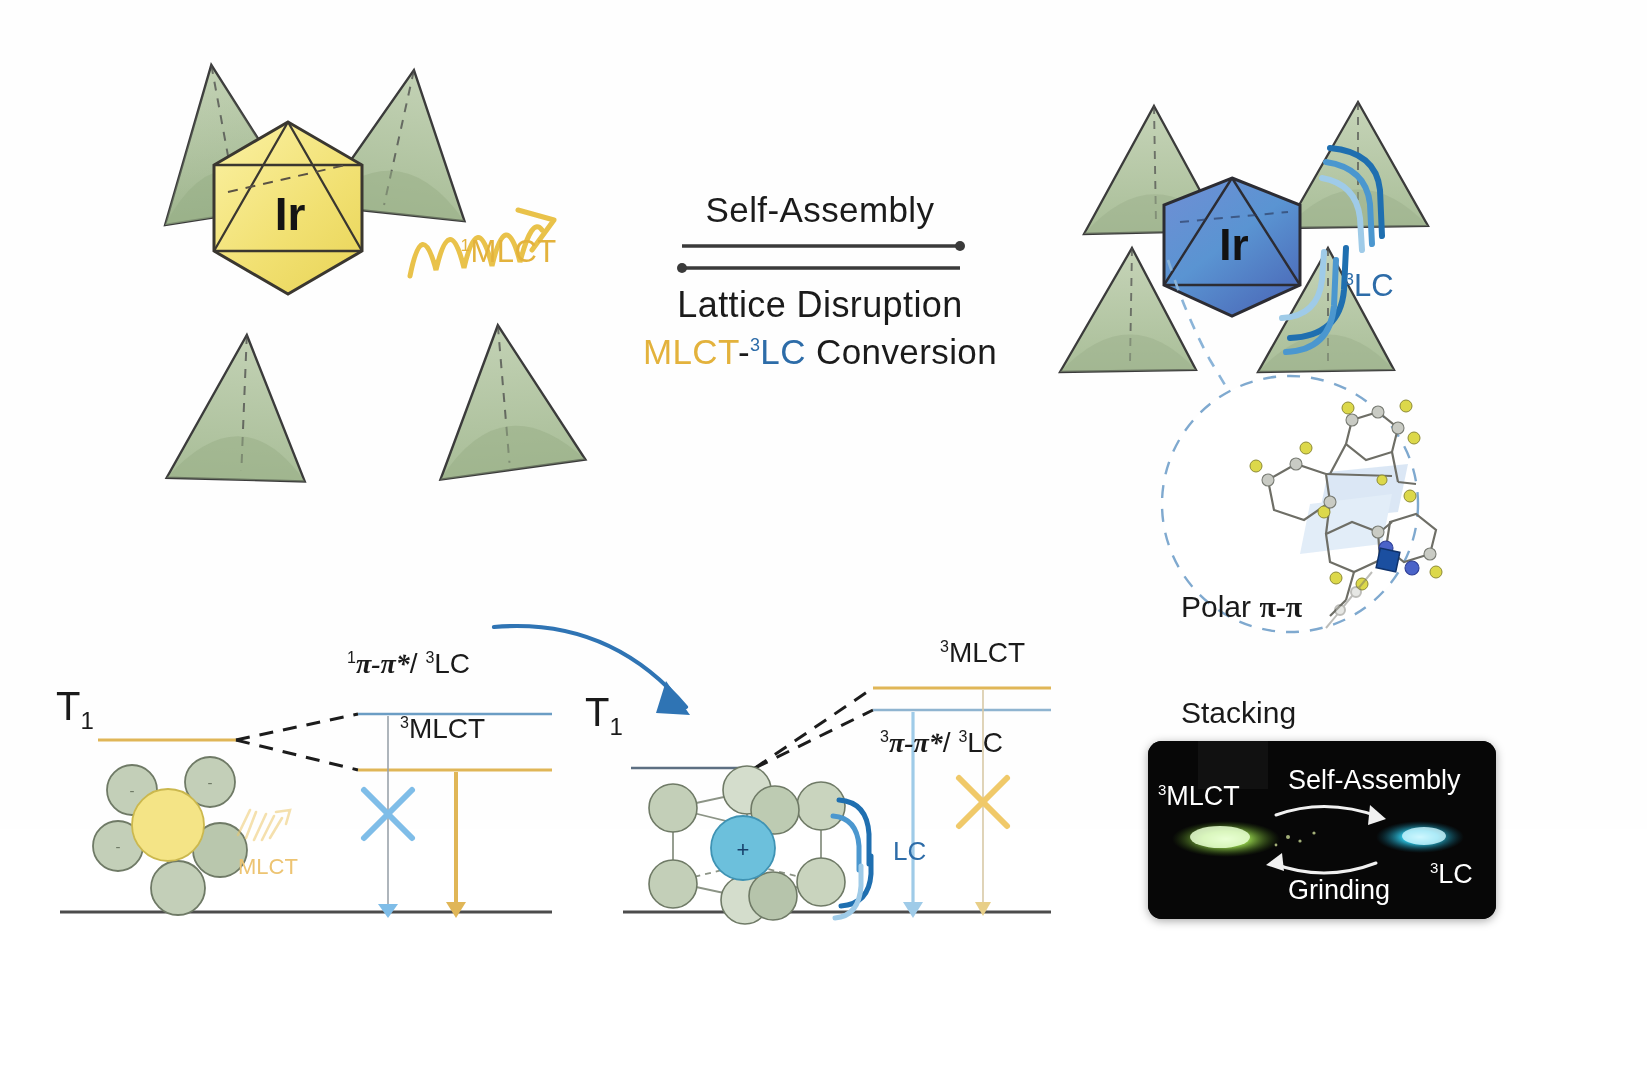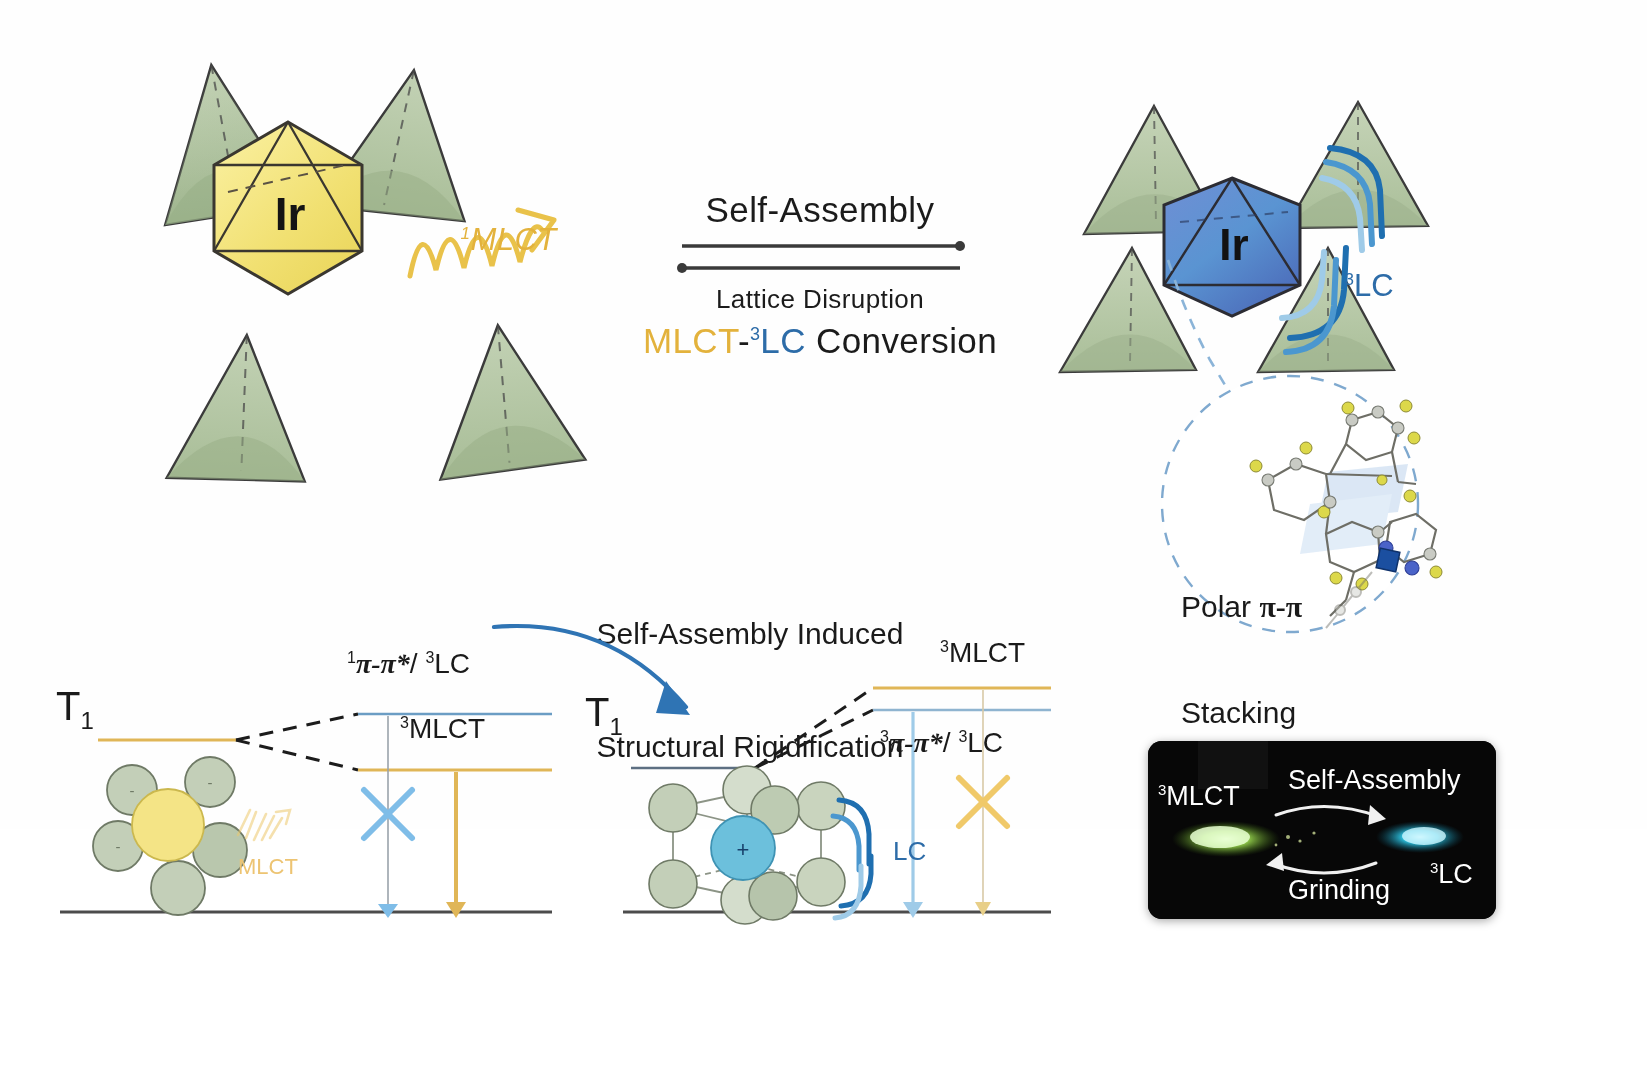--- a/index.html
+++ b/index.html
@@ -68,33 +68,33 @@
       <path d="M-60,-16 L62,-44" stroke="#5a5244" stroke-width="2" stroke-dasharray="10 8" fill="none"></path>
       <text x="2" y="22" font-size="46" font-weight="bold" font-family="'Liberation Sans',sans-serif" fill="#141414" text-anchor="middle">Ir</text>
     </g>
 
     <g transform="translate(300,118)">
       <path d="M0,118 Q12,58 26,112 Q40,52 54,110 Q68,50 82,108 Q96,48 110,104 Q122,58 132,72" fill="none" stroke="#e9c24a" stroke-width="5" stroke-linecap="round"></path>
       <path d="M108,52 L144,62 L122,92" fill="none" stroke="#e9c24a" stroke-width="5" stroke-linecap="round" stroke-linejoin="round"></path>
     </g>
   </svg>
 
-  <div class="abs txt" style="left:424px;top:186px;font-size:31px;letter-spacing:.5px;font-style:italic;">
+  <div class="abs txt" style="left:424px;top:198px;font-size:31px;letter-spacing:.5px;">
     <sup style="font-size:17px;" class="gold">1</sup><span class="gold">MLCT</span>
   </div>
 
   <div class="abs ctrTxt" style="left:620px;top:190px;width:400px;">
     <div class="txt blk" style="font-size:35px;letter-spacing:.4px;">Self-Assembly</div>
     <svg width="400" height="56" style="margin-top:2px;">
       <line x1="62" y1="14" x2="340" y2="14" stroke="#3a3a3a" stroke-width="3.4"></line>
       <circle cx="340" cy="14" r="5" fill="#3a3a3a"></circle>
       <line x1="62" y1="36" x2="340" y2="36" stroke="#3a3a3a" stroke-width="3.4"></line>
       <circle cx="62" cy="36" r="5" fill="#3a3a3a"></circle>
     </svg>
-    <div class="txt blk" style="font-size:26px;letter-spacing:.4px;margin-top:-4px;">Lattice Disruption</div>
+    <div class="txt blk" style="font-size:36px;letter-spacing:.4px;margin-top:-4px;">Lattice Disruption</div>
     <div class="txt" style="font-size:35px;letter-spacing:.4px;margin-top:6px;"><span class="gold">MLCT</span><span class="blk">-</span><sup style="font-size:18px;" class="blue">3</sup><span class="blue">LC</span><span class="blk"> Conversion</span></div>
   </div>
 
   <svg class="abs" style="left:1000px;top:60px;" width="420" height="340">
     <defs>
       <linearGradient id="tg2" x1="0" y1="0" x2="0" y2="1">
         <stop offset="0%" stop-color="#c6d4b8"></stop>
           <stop offset="100%" stop-color="#a9be98"></stop>
       </linearGradient>
       <linearGradient id="big" x1="0.15" y1="0" x2="0.9" y2="1">
@@ -210,24 +210,20 @@
       <circle cx="216" cy="220" r="5" fill="#c9cbc4"></circle>
       <circle cx="200" cy="238" r="5" fill="#c9cbc4"></circle>
     </g>
   </svg>
 
   <div class="abs txt" style="left:1181px;top:518px;font-size:30px;line-height:1.18;">
     <div><span>Polar </span><b style="font-family:'Liberation Serif',serif;">π-π</b></div>
     <div>Stacking</div>
   </div>
 
-  <div class="abs ctrTxt txt" style="left:560px;top:540px;width:380px;font-size:30px;line-height:1.25;">
-    <div>Self-Assembly Induced</div>
-    <div>Structural Rigidification</div>
-  </div>
   <svg class="abs" style="left:490px;top:615px;" width="260" height="110">
     <path d="M4,12 Q120,2 196,92" stroke="#2f74b4" stroke-width="4.2" fill="none" stroke-linecap="round"></path>
     <path d="M176,66 L200,100 L166,98" fill="#2f74b4"></path>
   </svg>
 
   <svg class="abs" style="left:40px;top:660px;" width="530" height="270">
 
     <line x1="58" y1="80" x2="196" y2="80" stroke="#e0b657" stroke-width="3.2"></line>
 
     <path d="M196,80 L318,54" stroke="#1c1c1c" stroke-width="3" stroke-dasharray="14 10" fill="none"></path>

